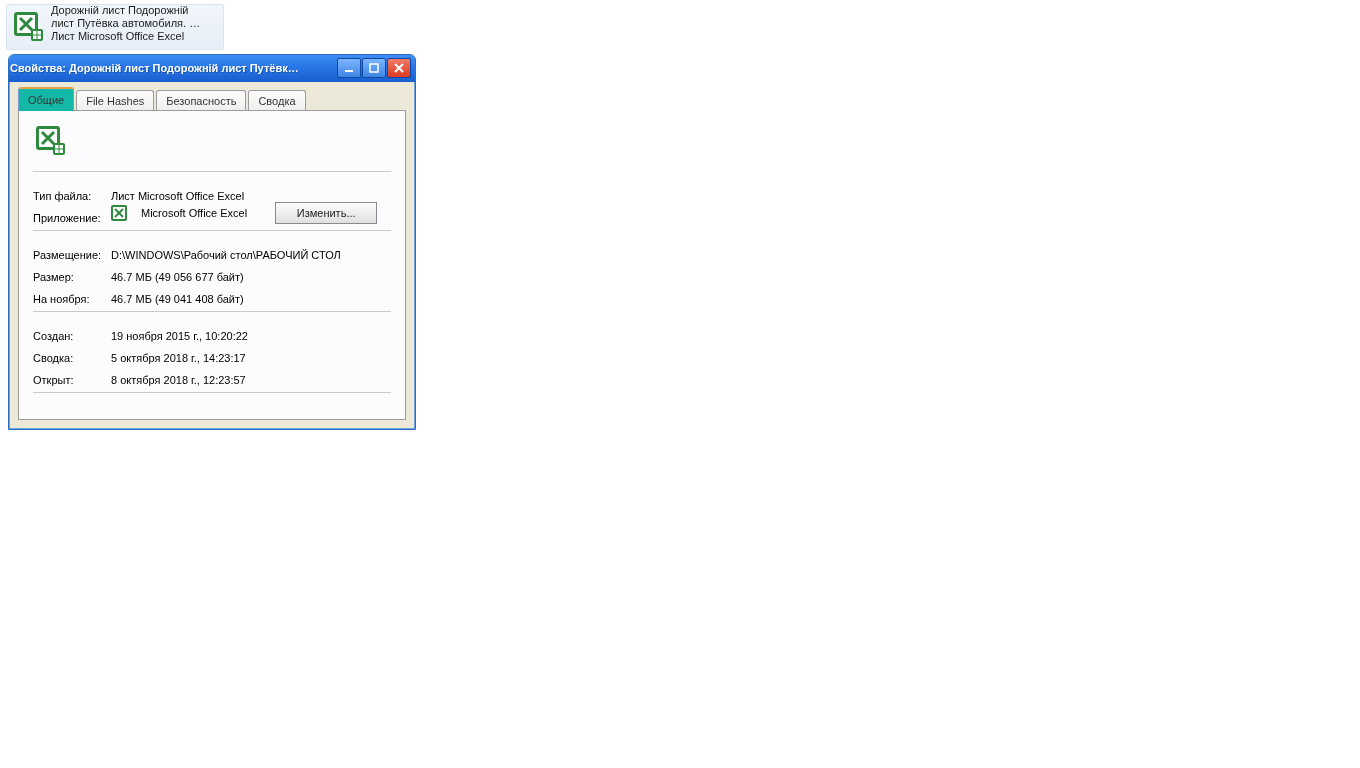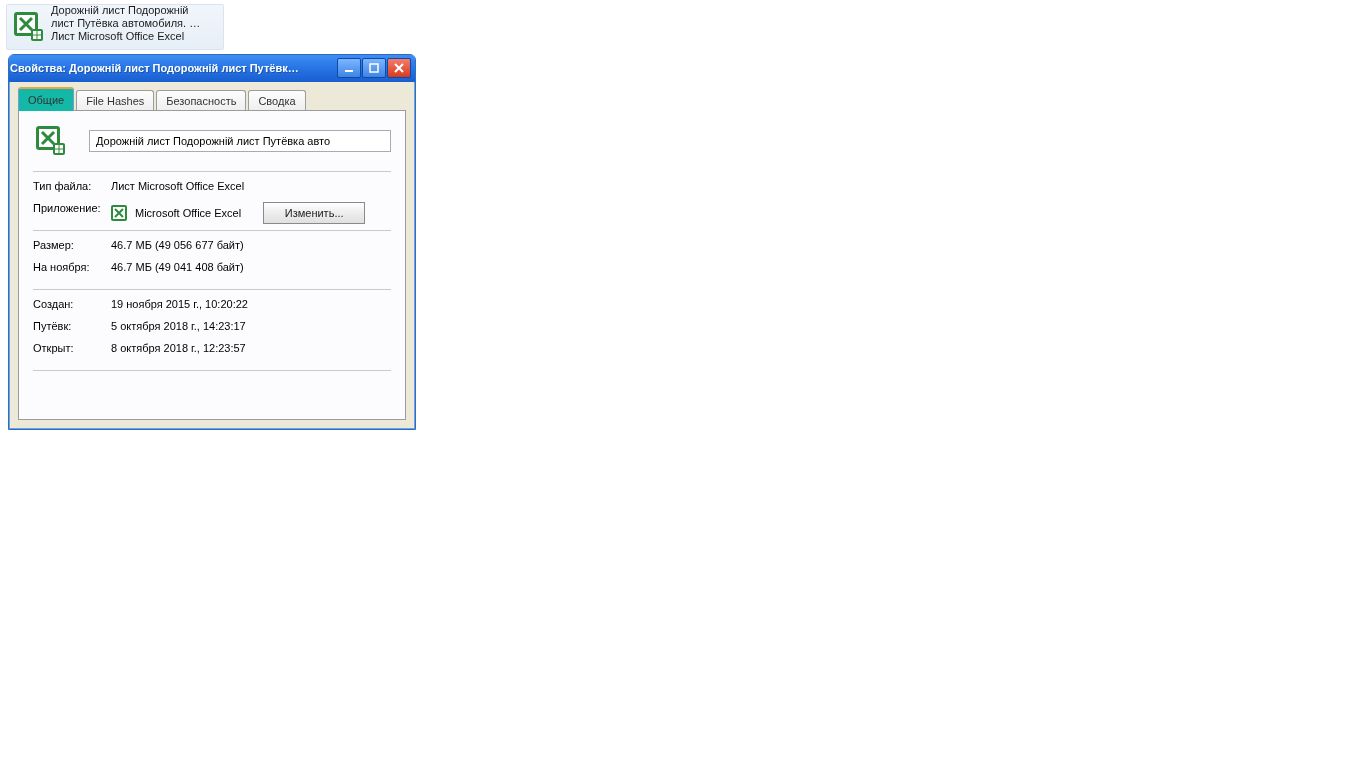--- a/index.html
+++ b/index.html
@@ -22,24 +22,24 @@
   .tabs{position:relative;height:22px;margin:6px 6px 0 6px;display:flex;align-items:flex-end;}
   .tab{height:20px;padding:0 9px;margin-right:2px;background:linear-gradient(to bottom,#fdfdfd,#eeeeee);border:1px solid #9c9c9c;border-bottom:none;border-radius:3px 3px 0 0;display:flex;align-items:center;color:#333;cursor:default;position:relative;z-index:1;}
   .tab.active{background:#14b8a6;border-color:#7a9ccf;border-top:2px solid #e7a24d;height:22px;z-index:3;font-weight:normal;}
   .tabpanel{position:absolute;left:6px;right:6px;top:27px;bottom:6px;border:1px solid #9c9c9c;background:#fcfcfe;z-index:2;}
   
   .panel-inner{padding:12px 14px 8px 14px;}
   .row-top{display:flex;align-items:center;gap:20px;margin-bottom:12px;}
   .row-top .bigicon{width:36px;height:36px;}
   .fname-field{flex:1;height:20px;border:1px solid #a5acb2;background:#fff;padding:0 6px;display:flex;align-items:center;white-space:nowrap;overflow:hidden;}
   hr.sep{border:none;border-top:1px solid #c9c9c9;margin:6px 0 8px 0;}
-  .kv{display:flex;align-items:flex-start;min-height:22px;}
+  .kv{display:flex;align-items:flex-end;min-height:22px;}
   .kv .k{width:78px;color:#000;}
   .kv .v{flex:1;color:#000;}
-  .app-row{display:flex;align-items:center;gap:8px;}
+  .app-row{display:flex;align-items:center;gap:14px;}
   .small-ic{width:16px;height:16px;}
   .change-btn{height:22px;min-width:102px;margin-left:14px;background:linear-gradient(to bottom,#fefefe 0%,#efefef 45%,#e0e0e0 100%);border:1px solid #8a8a8a;border-radius:0;font-family:inherit;font-size:11px;color:#222;cursor:default;}
 </style>
 </head>
 <body>
 
 <div class="desktop-icon">
   <span class="ic">
     <svg width="36" height="36" viewBox="0 0 36 36">
       <rect x="3" y="3" width="24" height="24" rx="3" fill="#2e8b3d"></rect>
@@ -104,23 +104,20 @@
             <svg width="36" height="36" viewBox="0 0 36 36">
               <rect x="3" y="3" width="24" height="24" rx="3" fill="#2e8b3d"></rect>
               <rect x="6" y="6" width="18" height="18" fill="#fff"></rect>
               <path d="M9 9 L21 21 M21 9 L9 21" stroke="#2e8b3d" stroke-width="3"></path>
               <rect x="20" y="20" width="12" height="12" rx="2" fill="#2e8b3d"></rect>
               <rect x="22" y="22" width="8" height="8" fill="#fff"></rect>
               <line x1="22" y1="26" x2="30" y2="26" stroke="#2e8b3d" stroke-width="1"></line>
               <line x1="26" y1="22" x2="26" y2="30" stroke="#2e8b3d" stroke-width="1"></line>
             </svg>
           </span>
-          <div class="fname-field">
-            <span>Дорожній лист Подорожній лист Путёвка авто</span>
-          </div>
         </div>
 
         <hr class="sep">
 
         <div class="kv">
           <span class="k">Тип файла:</span>
           <span class="v">Лист Microsoft Office Excel</span>
         </div>
         <div class="kv">
           <span class="k">Приложение:</span>
@@ -133,36 +130,40 @@
               </svg>
             </span>
             <span>Microsoft Office Excel</span>
             <button class="change-btn"><span>Изменить...</span></button>
           </span>
         </div>
 
         <hr class="sep">
 
         <div class="kv">
+          <span class="k">Размещение:</span>
+          <span class="v">D:\WINDOWS\Рабочий стол\РАБОЧИЙ СТОЛ</span>
+        </div>
+        <div class="kv">
           <span class="k">Размер:</span>
           <span class="v">46.7 МБ (49 056 677 байт)</span>
         </div>
         <div class="kv">
           <span class="k">На ноября:</span>
           <span class="v">46.7 МБ (49 041 408 байт)</span>
         </div>
 
         <hr class="sep">
 
         <div class="kv">
           <span class="k">Создан:</span>
           <span class="v">19 ноября 2015 г., 10:20:22</span>
         </div>
         <div class="kv">
-          <span class="k">Путёвк:</span>
+          <span class="k">Сводка:</span>
           <span class="v">5 октября 2018 г., 14:23:17</span>
         </div>
         <div class="kv">
           <span class="k">Открыт:</span>
           <span class="v">8 октября 2018 г., 12:23:57</span>
         </div>
 
         <hr class="sep">
 
       </div>

